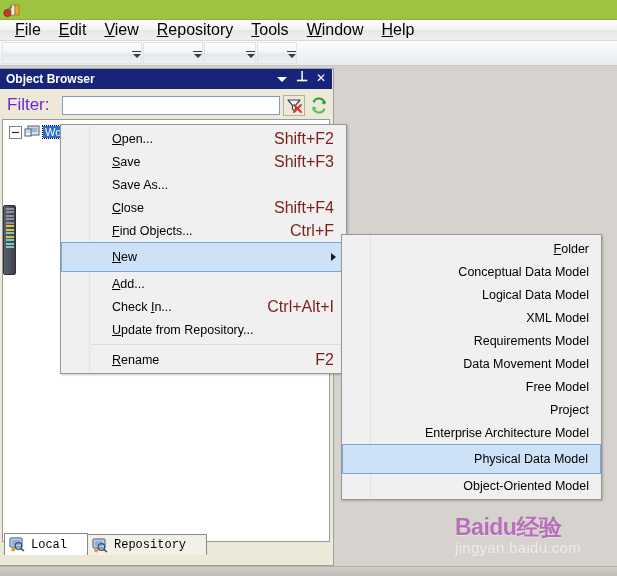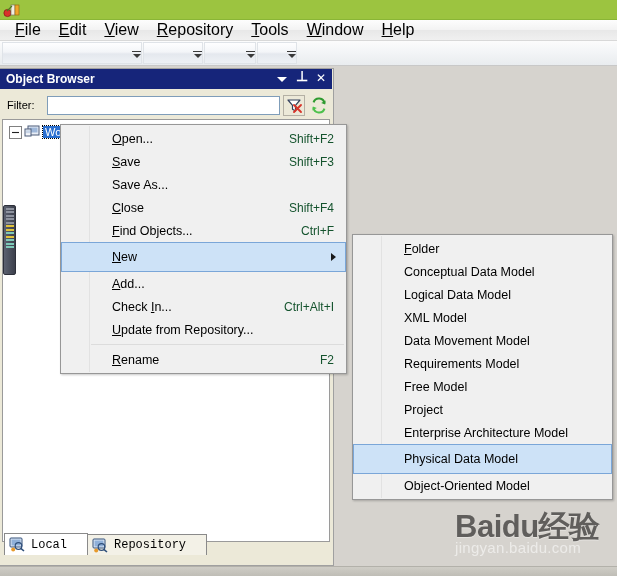--- a/index.html
+++ b/index.html
@@ -121,21 +121,21 @@
     content: "✕"; position: absolute; left: 0; top: -1px;
     color: #fff; font-size: 12px; font-weight: normal;
   }
 
   
   .filter-row {
     position: absolute; left: 2px; top: 24px;
     width: 328px; height: 24px;
     display: flex; align-items: center;
   }
-  .filter-label { font-size: 11px; color: #000000; margin-left: 5px; margin-right: 12px; }
+  .filter-label { font-size: 17px; color: #6d28d9; margin-left: 5px; margin-right: 12px; }
   .filter-input {
     flex: 1;
     height: 19px;
     background: #ffffff;
     border: 1px solid #7f9db9;
     font-size: 12px;
     padding: 1px 3px;
     font-family: "Liberation Sans", sans-serif;
     outline: none;
   }
@@ -221,21 +221,21 @@
   
   .ctxmenu {
     position: absolute;
     background: #f0f0f0;
     border: 1px solid #979797;
     padding: 2px 0;
     z-index: 40;
     box-shadow: 1px 1px 2px rgba(0,0,0,0.22);
   }
   #ctx-main { left: 60px; top: 124px; width: 287px; }
-  #ctx-sub  { left: 352px; top: 234px; width: 261px; }
+  #ctx-sub  { left: 341px; top: 234px; width: 261px; text-align: right; }
   .ctx-gutter {
     position: absolute; left: 1px; top: 1px;
     width: 28px; bottom: 1px;
     background: #f0f0f0;
     border-right: 1px solid #e2e2e2;
   }
   .ctx-item {
     position: relative;
     height: 23px;
     display: flex; align-items: center;
@@ -246,42 +246,42 @@
     z-index: 2;
   }
   .ctx-item.selected {
     background: #cde2f7;
     border: 1px solid #7aa6d8;
     padding-left: 35px;
     height: 30px;
   }
   .ctx-label { flex: 1; white-space: nowrap; margin-left: 15px; }
   .ctx-label u { text-decoration: underline; }
-  .ctx-accel { color: #14532d; font-size: 12px; white-space: nowrap; }
+  .ctx-accel { color: #7f1d1d; font-size: 16px; white-space: nowrap; }
   .ctx-arrow {
     position: absolute; right: 9px; top: 50%;
     margin-top: -4px;
     border-top: 4px solid transparent;
     border-bottom: 4px solid transparent;
     border-left: 5px solid #1a1a1a;
   }
   .ctx-sep {
     height: 1px; background: #dcdcdc;
     margin: 3px 2px 3px 30px;
   }
 
   
   .watermark {
     position: absolute; left: 455px; top: 515px;
     width: 150px; height: 48px;
     opacity: 0.55;
     pointer-events: none;
   }
   .wm-main {
-    font-size: 31px; font-weight: bold; color: #000000;
+    font-size: 23px; font-weight: bold; color: #a21caf;
     letter-spacing: -0.5px; line-height: 24px;
     text-shadow: 0 1px 0 rgba(255,255,255,.6);
   }
   .wm-sub {
     font-size: 15px; color: #ffffff; letter-spacing: .3px;
   }
 
   
   .statusbar {
     position: absolute; left: 0; bottom: 0;
@@ -489,24 +489,24 @@
     <div class="ctx-item">
       <span class="ctx-label">Conceptual Data Model</span>
     </div>
     <div class="ctx-item">
       <span class="ctx-label">Logical Data Model</span>
     </div>
     <div class="ctx-item">
       <span class="ctx-label">XML Model</span>
     </div>
     <div class="ctx-item">
+      <span class="ctx-label">Requirements Model</span>
+    </div>
+    <div class="ctx-item">
       <span class="ctx-label">Data Movement Model</span>
-    </div>
-    <div class="ctx-item">
-      <span class="ctx-label">Requirements Model</span>
     </div>
     <div class="ctx-item">
       <span class="ctx-label">Free Model</span>
     </div>
     <div class="ctx-item">
       <span class="ctx-label">Project</span>
     </div>
     <div class="ctx-item">
       <span class="ctx-label">Enterprise Architecture Model</span>
     </div>

